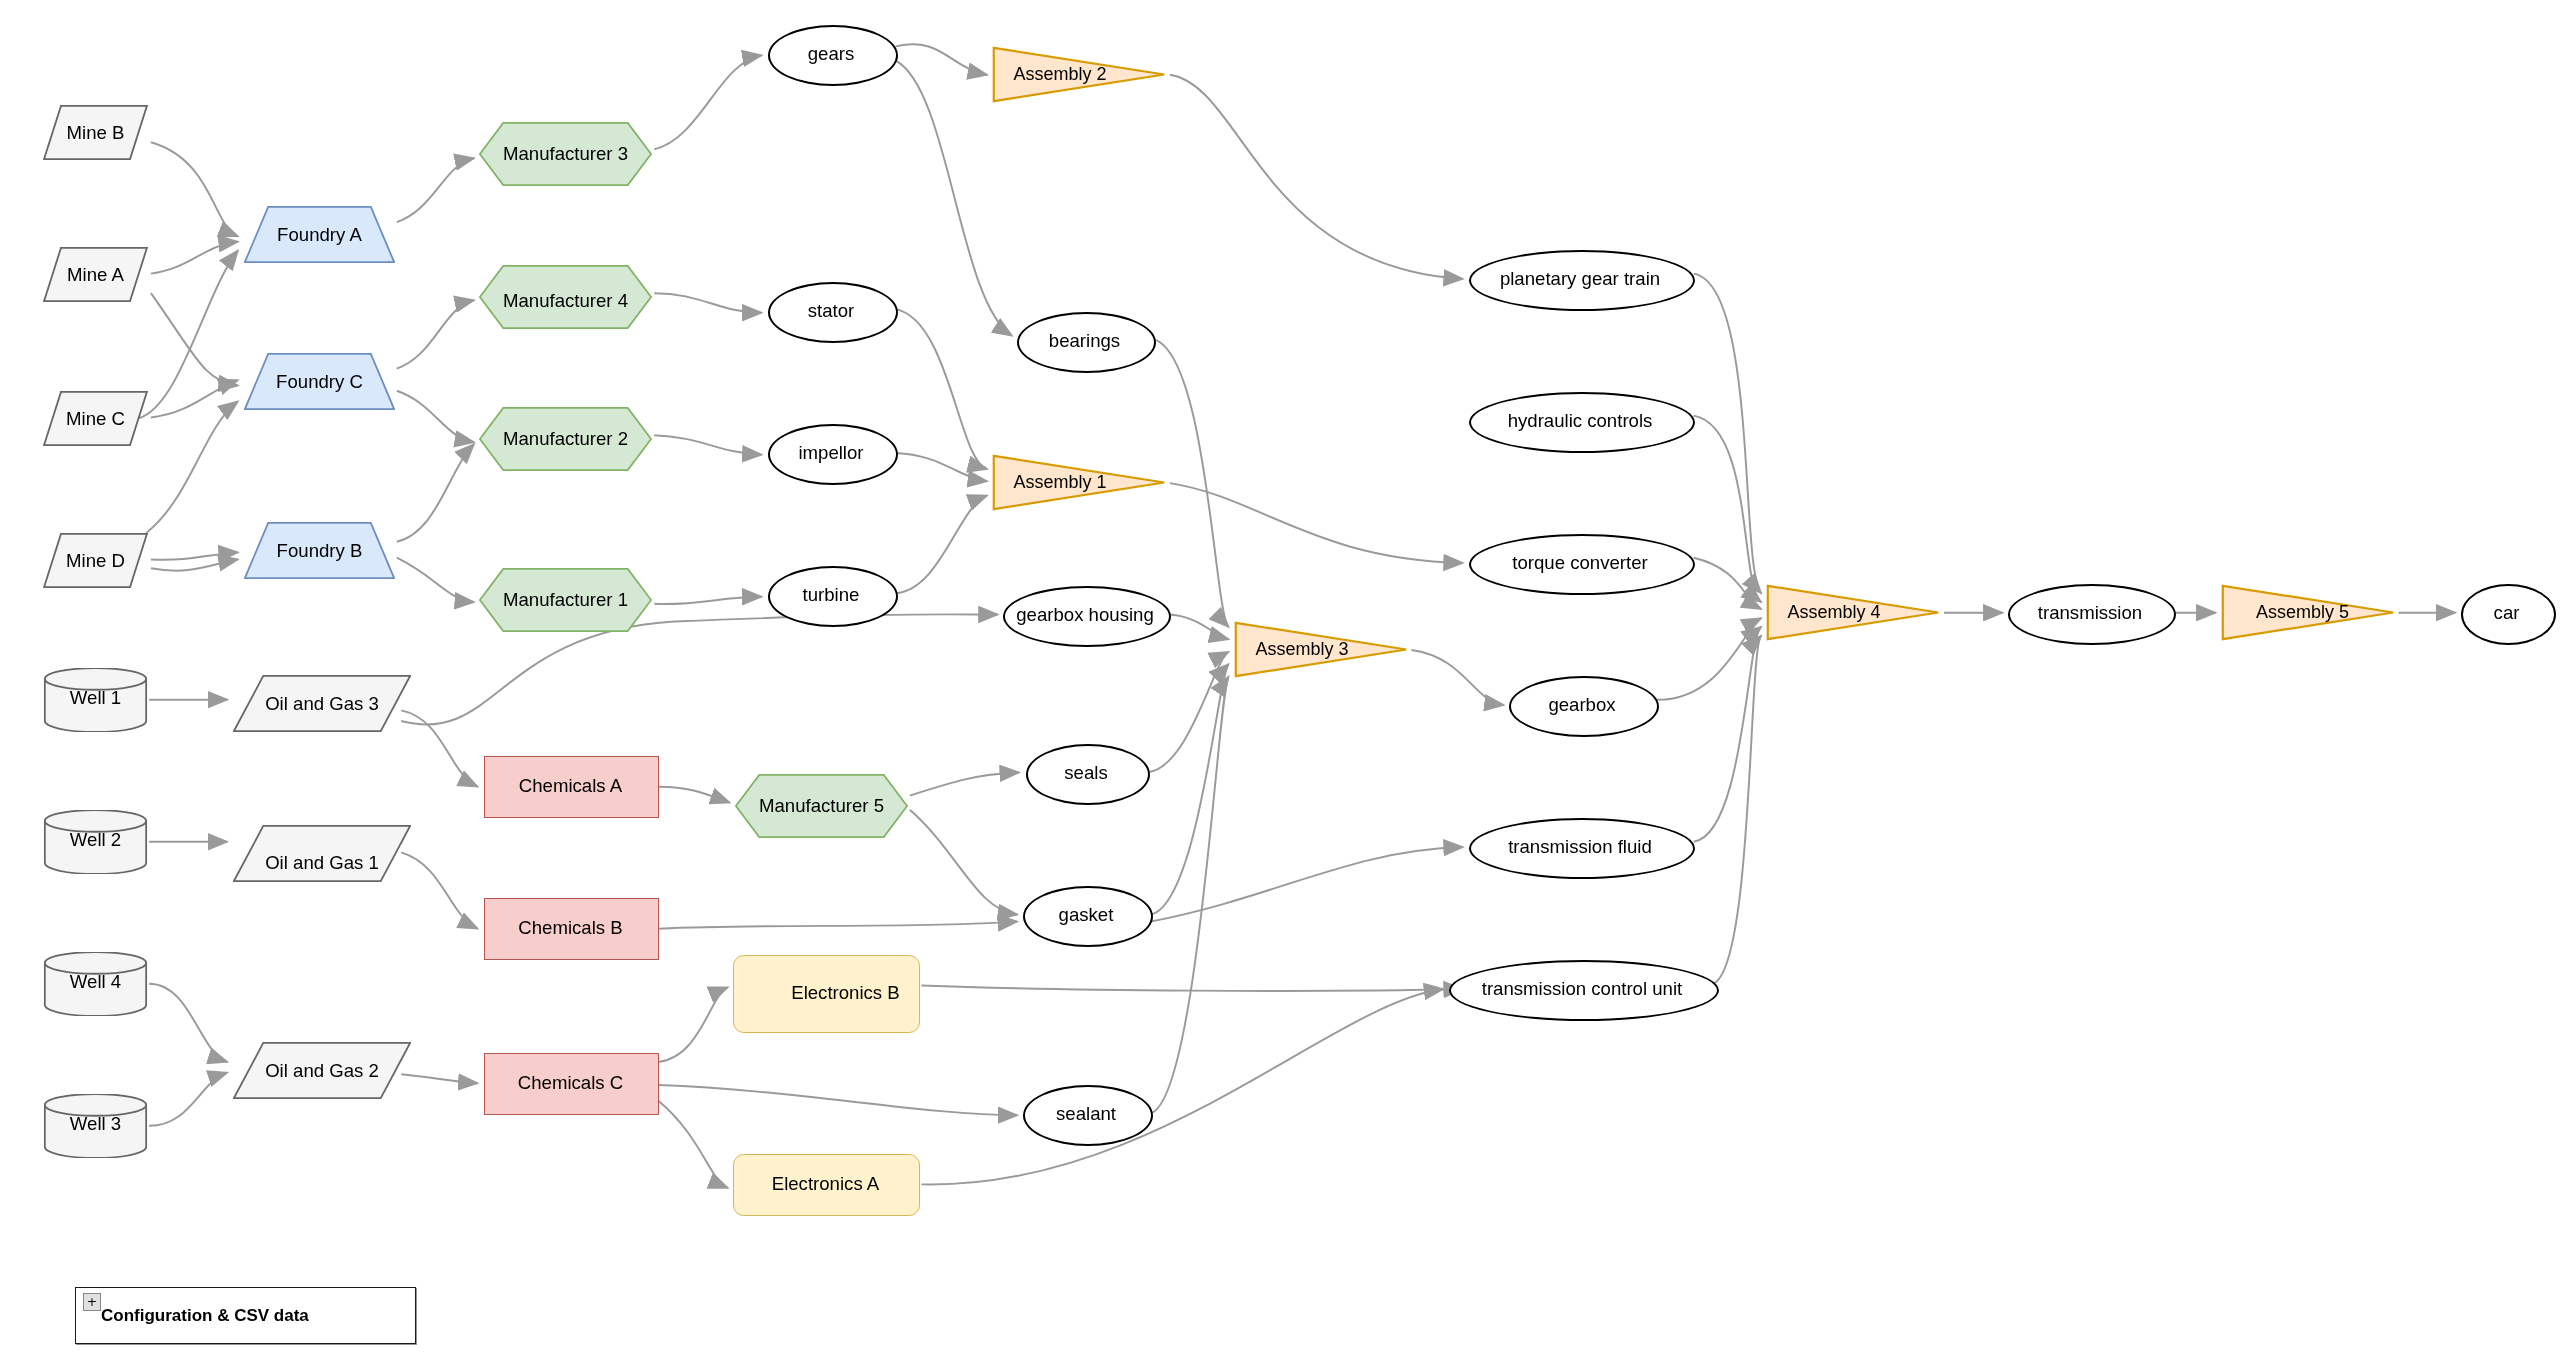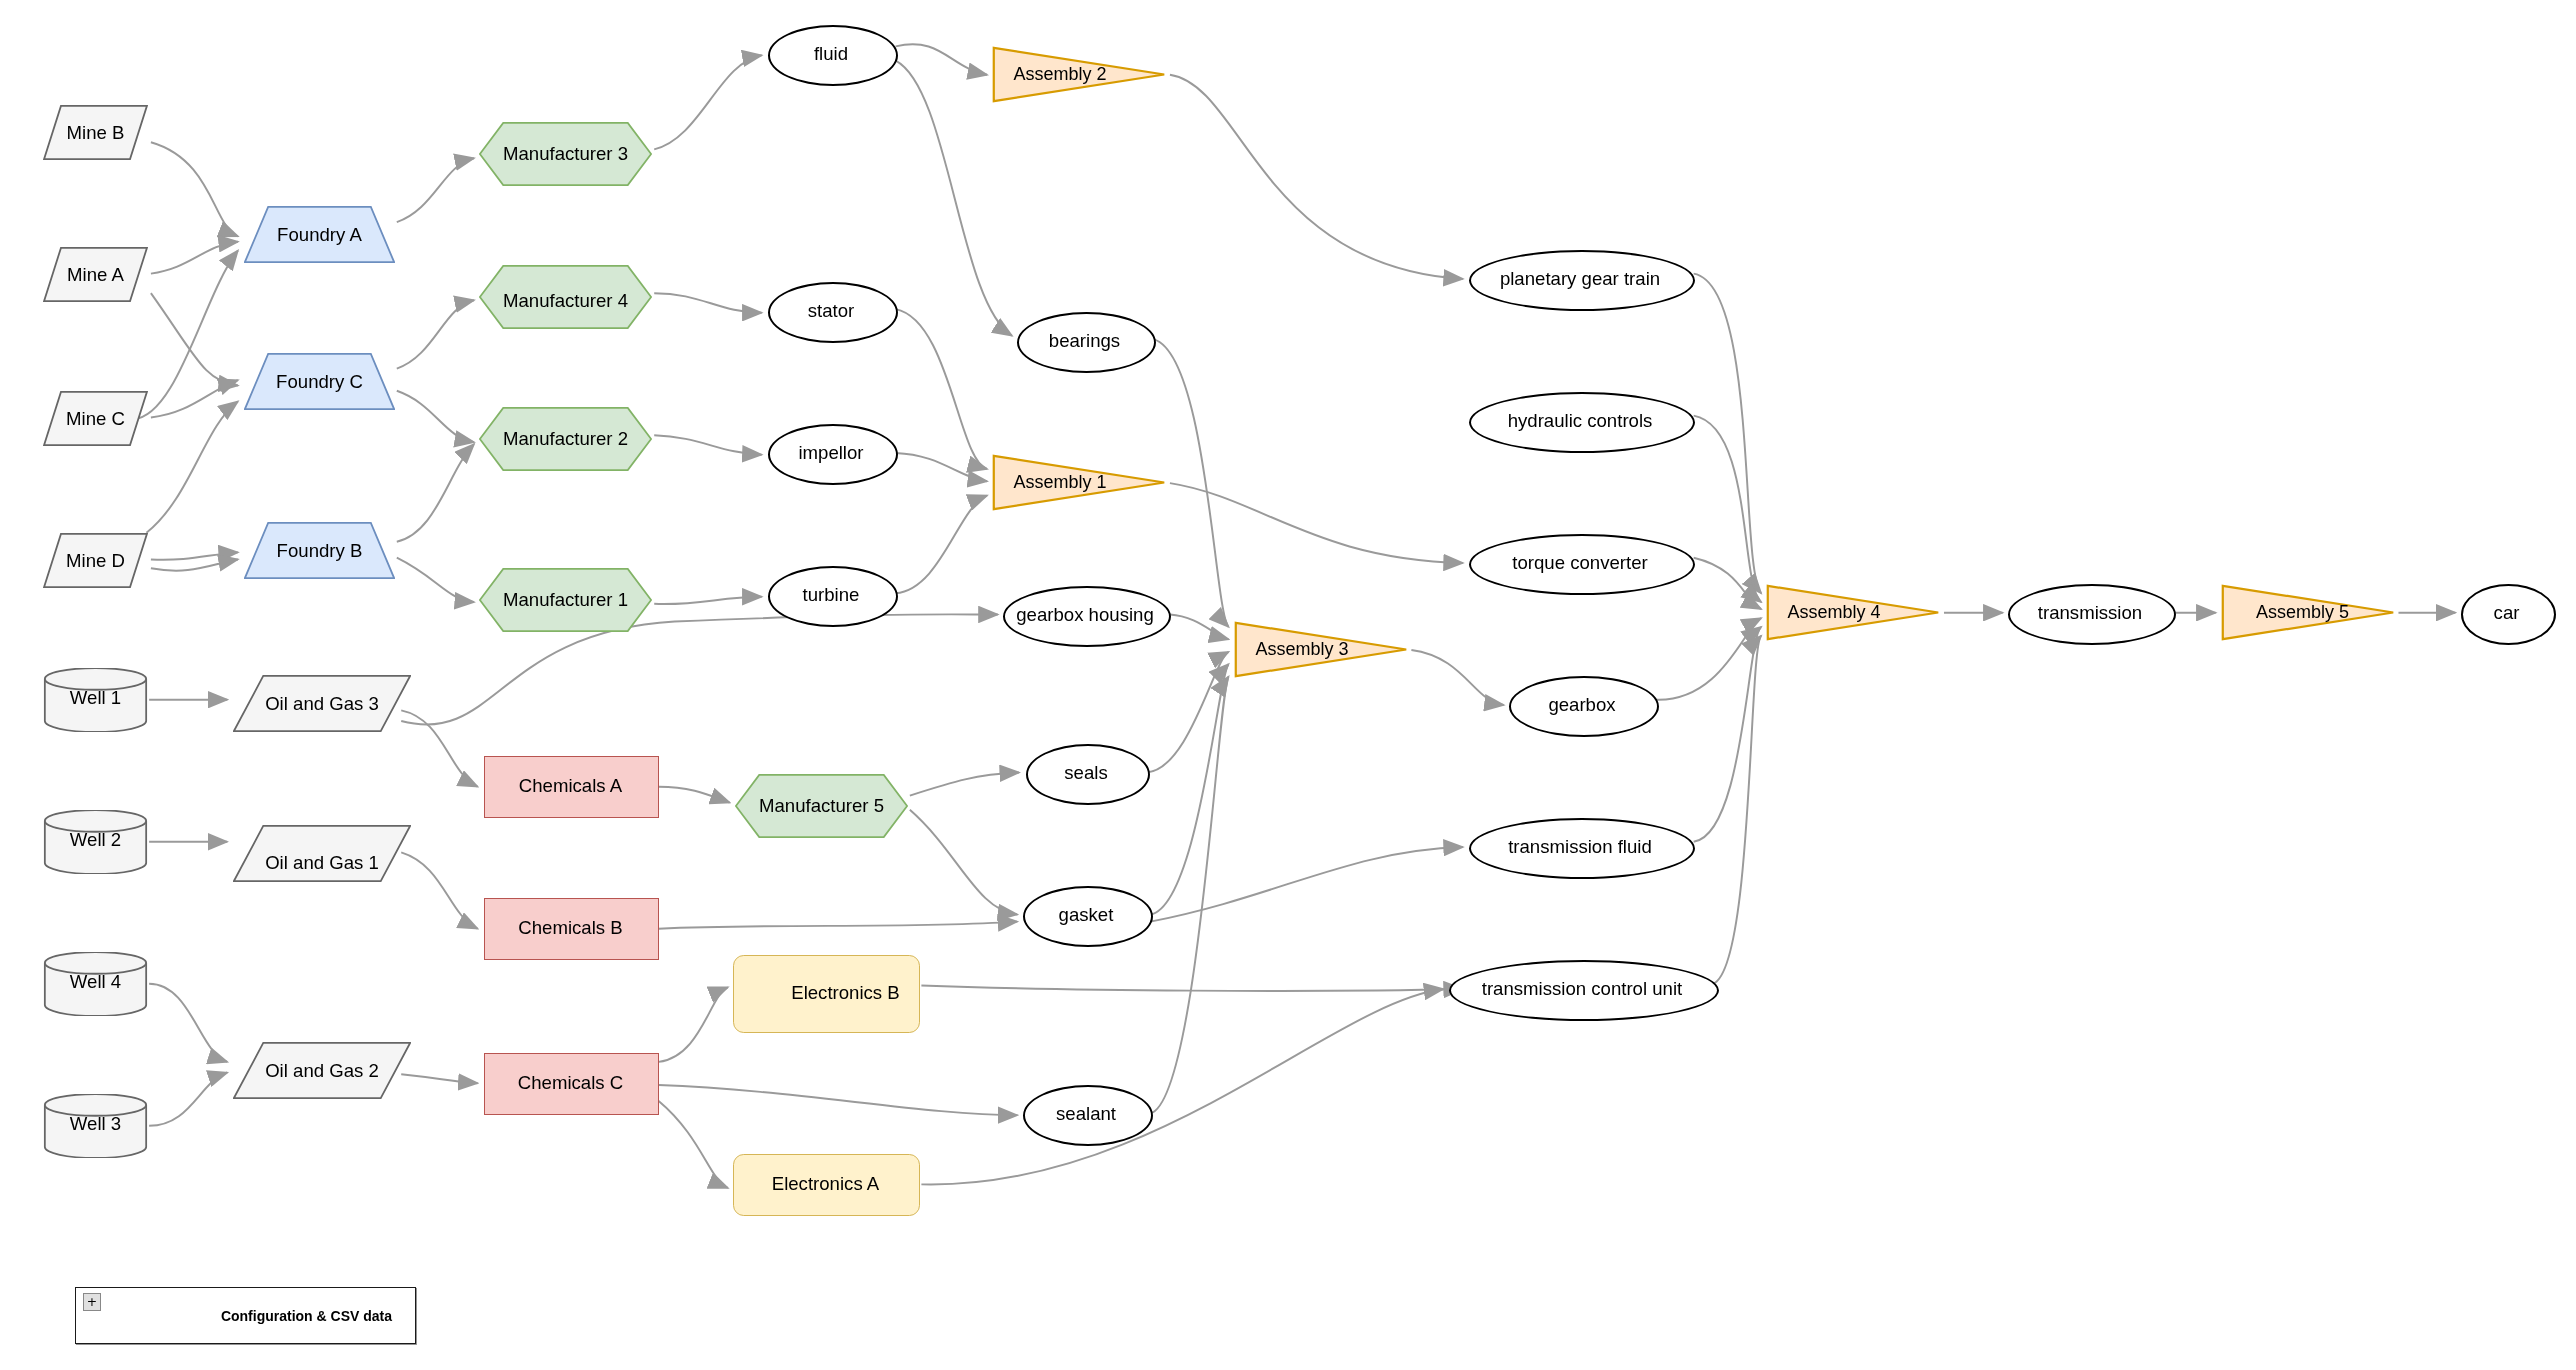--- a/index.html
+++ b/index.html
@@ -34,21 +34,21 @@
 
   
   .ell .shp{background:#ffffff;border:2.2px solid #000000;border-radius:50%;}
 
   
   #config{position:absolute;border:1.8px solid #1a1a1a;background:#ffffff;
       display:flex;align-items:center;box-shadow:0.9px 0.9px 0 #888;}
   #config .plus{width:16px;height:16px;border:0.9px solid #888;background:#e0e0e0;
       display:flex;align-items:center;justify-content:center;font-size:12.4px;line-height:1;
       color:#000;margin-left:7px;align-self:flex-start;margin-top:5.3px;font-family:"DejaVu Sans",sans-serif;cursor:pointer;}
-  #config .ctitle{flex:1;text-align:right;font-weight:bold;font-size:14px;color:#000;padding-right:23px;}
+  #config .ctitle{flex:1;text-align:left;font-weight:bold;font-size:17px;color:#000;padding-right:23px;}
 </style>
 </head>
 <body>
 
 <div id="stage">
 
   <svg id="edges" viewBox="0 0 2902 1544" xmlns="http://www.w3.org/2000/svg">
     <defs>
       <marker id="ah" markerWidth="11" markerHeight="9" refX="10" refY="4.5" orient="auto">
         <path d="M0,0 L11,4.5 L0,9 Z" fill="#9a9a9a"></path>
@@ -268,21 +268,21 @@
       <div class="node rrect" style="left: 733px; top: 955px; width: 185px; height: 76px; padding-left: 40px;">
         <div class="shp"></div>
         <span class="lbl">Electronics B</span>
       </div>
       <div class="node rrect" style="left: 733px; top: 1154px; width: 185px; height: 60px;">
         <div class="shp"></div>
         <span class="lbl">Electronics A</span>
       </div>
       <div class="node ell" style="left: 768px; top: 25px; width: 126px; height: 57px;">
         <div class="shp"></div>
-        <span class="lbl">fluid</span>
+        <span class="lbl">gears</span>
       </div>
       <div class="node ell" style="left: 768px; top: 282px; width: 126px; height: 57px;">
         <div class="shp"></div>
         <span class="lbl">stator</span>
       </div>
       <div class="node ell" style="left: 768px; top: 424px; width: 126px; height: 57px;">
         <div class="shp"></div>
         <span class="lbl">impellor</span>
       </div>
       <div class="node ell" style="left: 768px; top: 566px; width: 126px; height: 57px;">

